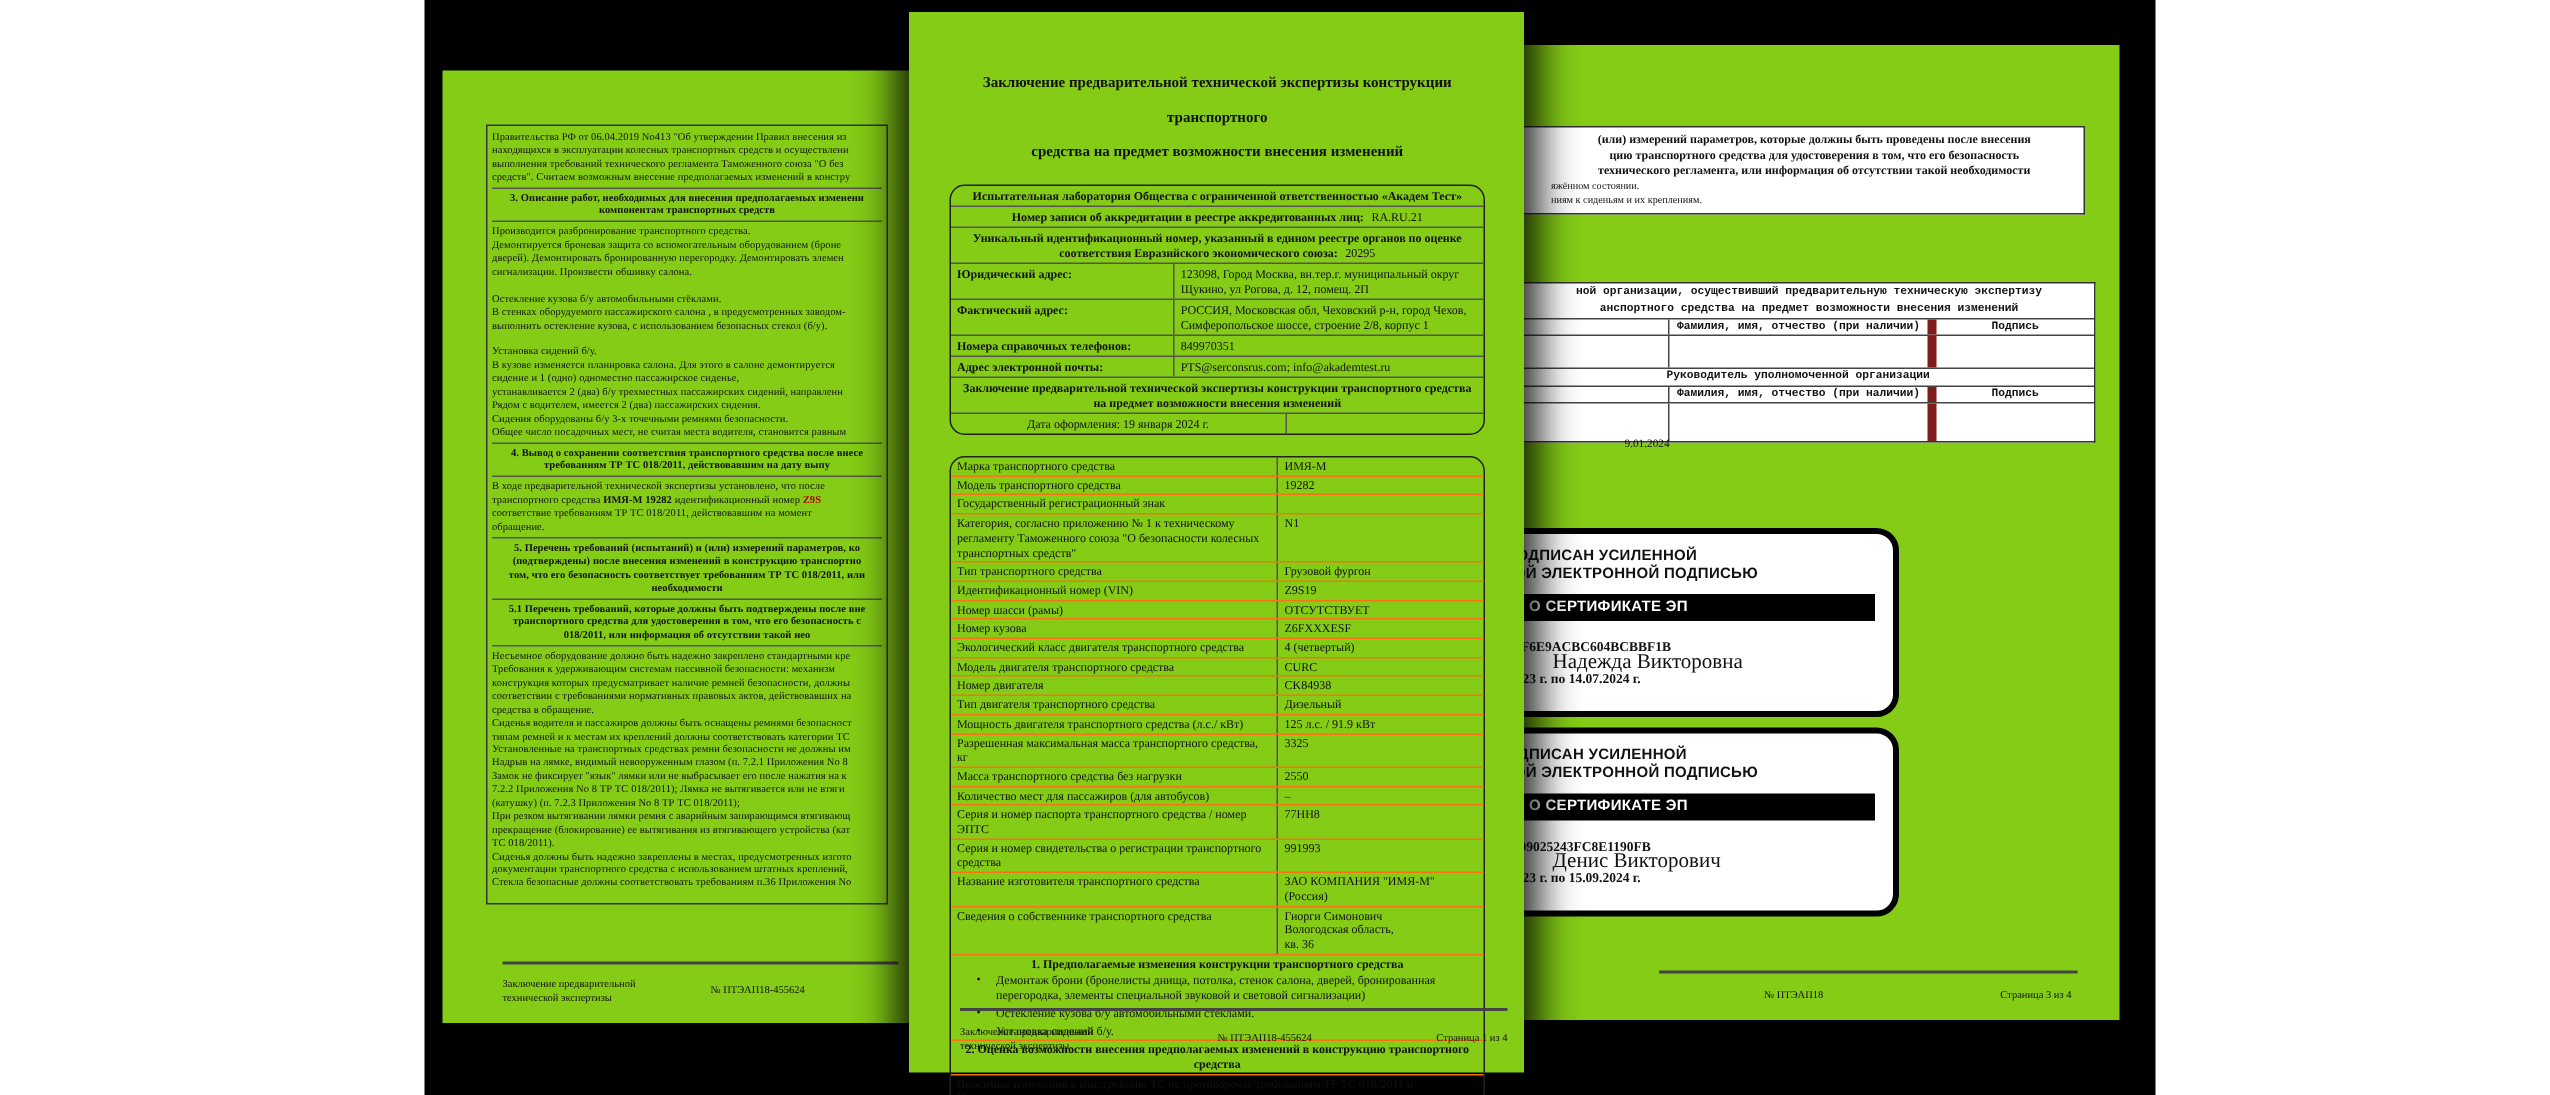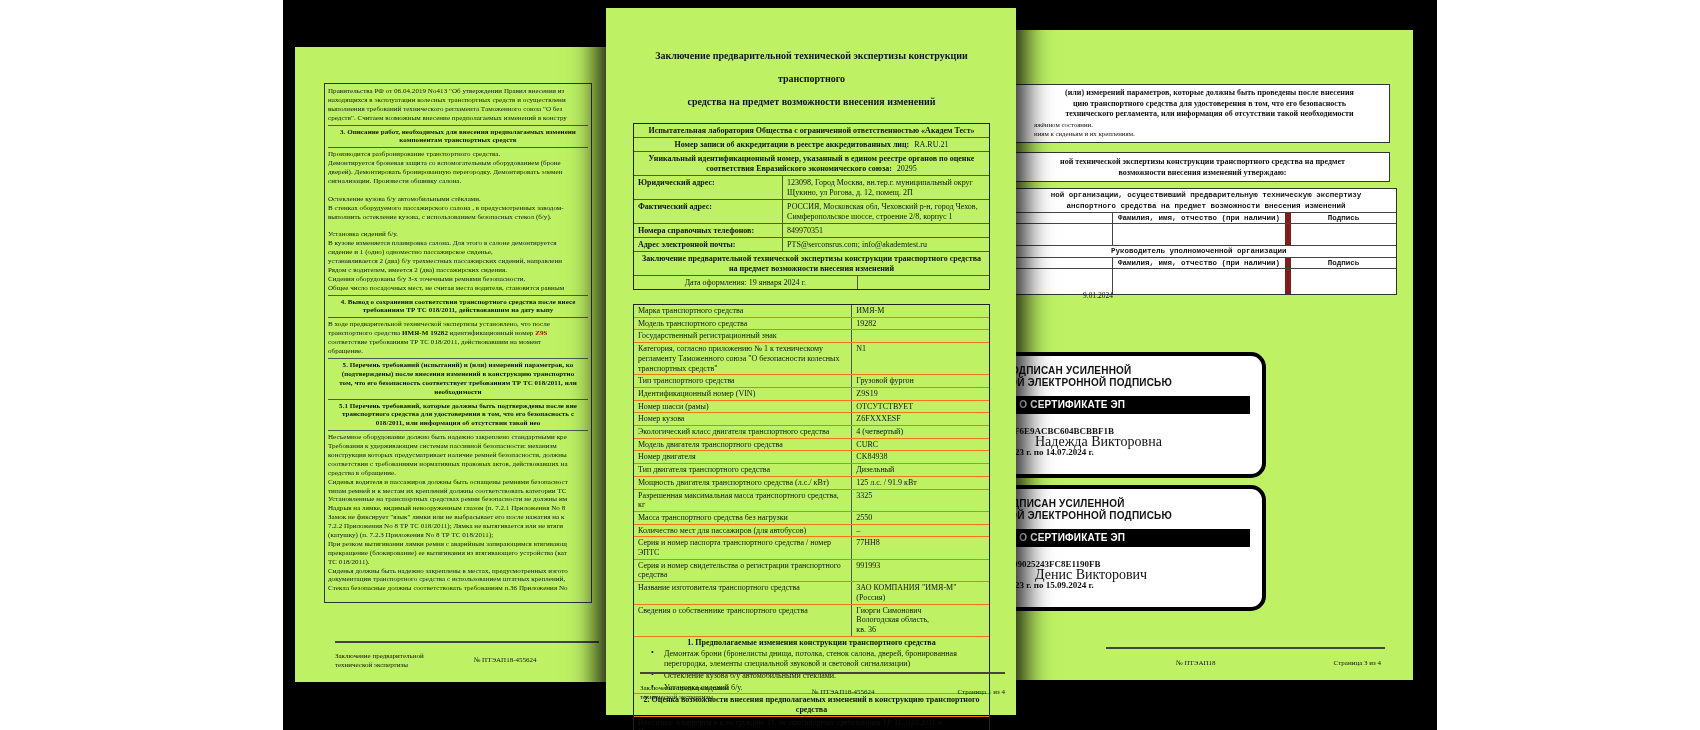--- a/index.html
+++ b/index.html
@@ -3,40 +3,40 @@
 <meta charset="utf-8">
 <style>
   html,body{margin:0;padding:0;}
   body{
     width:1700px;height:730px;position:relative;overflow:hidden;
     background:#ffffff;
     font-family:"Liberation Serif","DejaVu Serif",serif;
     color:#111;
   }
   .backdrop{position:absolute;left:283px;top:0;width:1154px;height:730px;background:#000;z-index:0;}
-  .page{position:absolute;background:#bef264;}
+  .page{position:absolute;background:#84cc16;}
   #page-left{left:295px;top:47px;width:312px;height:635px;z-index:1;}
   #page-right{left:1016px;top:30px;width:397px;height:650px;z-index:2;}
   #page-center{left:606px;top:8px;width:410px;height:707px;z-index:3;box-shadow:0 0 26px 9px rgba(0,0,0,0.92);}
 
   
   .lp-box{margin:36px 15px 0 29px;border:1px solid #333;padding:3px 3px;overflow:hidden;height:512px;}
   .ln{height:8.9px;line-height:8.9px;font-size:7px;white-space:nowrap;overflow:hidden;letter-spacing:0.05px;}
   .ln.bc{font-weight:bold;text-align:center;}
   .ln .b{font-weight:bold;}
   .ln .r{color:#b00000;font-weight:bold;}
   .ln.hr{height:0;border-top:1px solid #555;margin:2px 0;}
   .lp-footer{position:absolute;left:40px;right:8px;top:594px;border-top:2px solid #444;font-size:7px;line-height:8.5px;padding-top:9px;display:flex;}
   .lp-footer .f-num{margin-left:50px;padding-top:4px;}
 
   
   #page-center{padding:36px 26px 0 27px;box-sizing:border-box;}
   .title{font-weight:bold;text-align:center;font-size:10px;line-height:23px;}
   .doc-table{border:1.5px solid #222;font-size:8px;line-height:10px;}
-  .doc-table{margin-top:10px;}
+  .doc-table{margin-top:10px;border-radius:10px;}
   .doc-table + .doc-table{margin-top:14px;}
   .doc-table > div:first-of-type{border-top:none;}
   
   .irow{display:flex;border-top:1px solid #555;}
   .il{width:42%;font-weight:bold;border-right:1px solid #555;padding:1.5px 4px;box-sizing:border-box;}
   .iv{flex:1;padding:1.5px 4px;white-space:pre-line;}
   .irow.hdr{display:block;text-align:center;padding:1.5px 6px;}
   .irow.hdr .il{display:inline;width:auto;border:none;padding:0;}
   .irow.hdr .iv{display:inline;padding:0 0 0 3px;font-weight:normal;}
   .irow.date .il{font-weight:normal;text-align:center;width:63%;}
@@ -161,24 +161,20 @@
 </div>
 
 <div class="page" id="page-right">
   <div class="rp-block req-box">
     <div class="req-b">(или) измерений параметров, которые должны быть проведены после внесения</div>
     <div class="req-b">цию транспортного средства для удостоверения в том, что его безопасность</div>
     <div class="req-b">технического регламента, или информация об отсутствии такой необходимости</div>
     <div class="req-p">яжённом состоянии.</div>
     <div class="req-p">ниям к сиденьям и их креплениям.</div>
   </div>
-  <div class="rp-block approve-box">
-    <div>ной технической экспертизы конструкции транспортного средства на предмет</div>
-    <div>возможности внесения изменений утверждаю:</div>
-  </div>
   <div class="rp-block signers">
     <div class="sg-hdr">
       <div>ной организации, осуществивший предварительную техническую экспертизу</div>
       <div>анспортного средства на предмет возможности внесения изменений</div>
     </div>
     <div class="sg-row">
       <div class="sg-c0"></div>
       <div class="sg-c1">Фамилия, имя, отчество (при наличии)</div>
       <div class="sg-c2">Подпись</div>
     </div>

